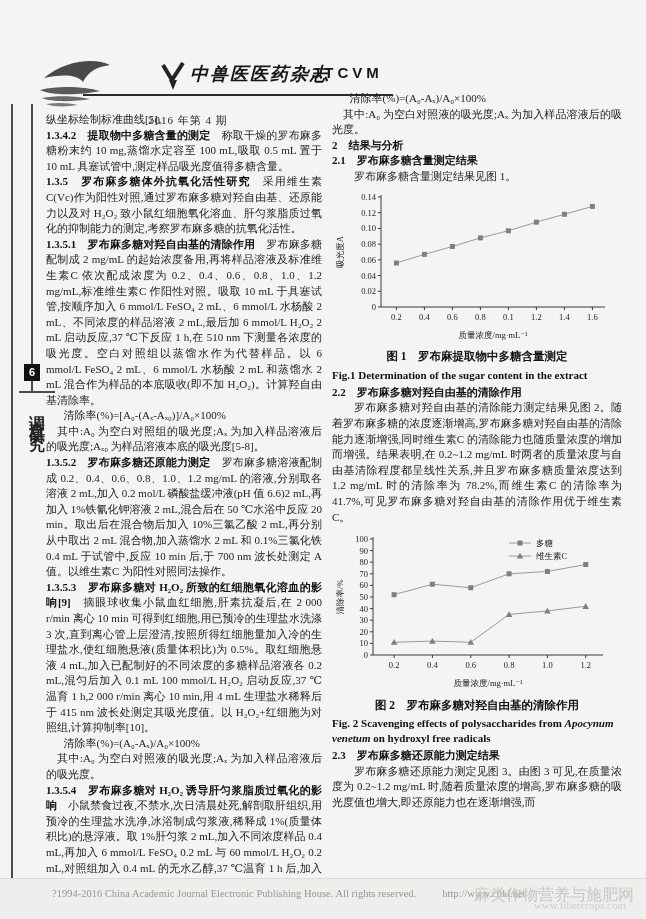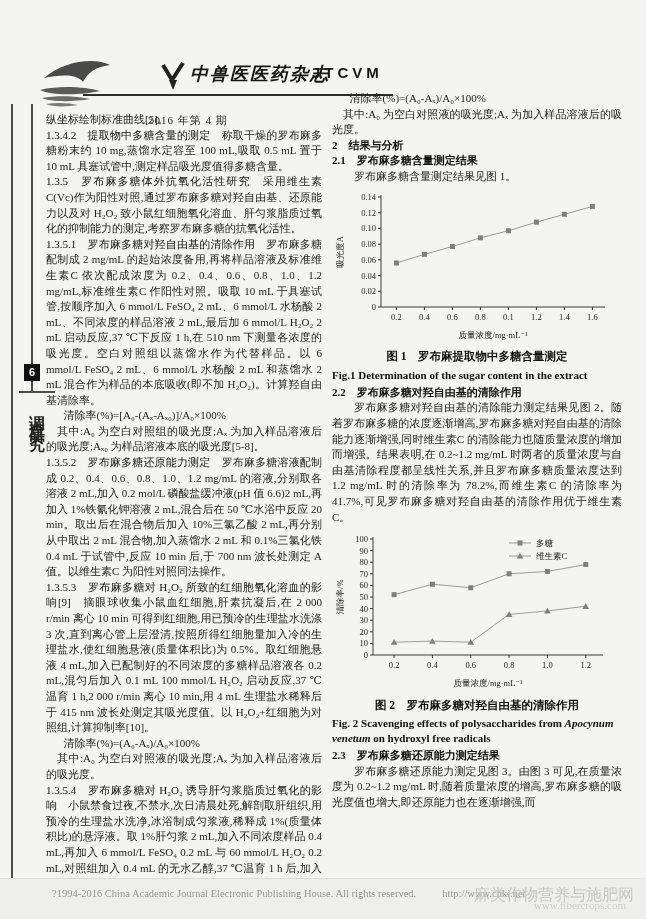--- a/index.html
+++ b/index.html
@@ -22,21 +22,21 @@
             font-size:11px;font-weight:700;text-align:center;line-height:17px;
             font-family:"Liberation Sans","DejaVu Sans",sans-serif;}
   .v-label{position:absolute;left:26px;top:402px;writing-mode:vertical-rl;text-orientation:upright;
            font-size:16px;font-weight:700;letter-spacing:7px;color:#222;}
   
   .col{position:absolute;top:112px;font-size:11px;line-height:15.6px;text-align:justify;
        color:#222;}
   .col-left{left:46px;width:276px;}
   .col-right{left:332px;top:91px;width:290px;}
   .col p{margin:0;}
-  .col p b{font-weight:400;color:#111;}
+  .col p b{font-weight:700;color:#111;}
   .formula{padding-left:1.6em;}
   .indent1{text-indent:1em;}
   .indent2{text-indent:2em;}
   .rhead{font-weight:700;color:#111;}
   
   .figure{margin:4px 0 2px 0;text-align:center;}
   .chart{display:inline-block;}
   .chart text{font:8.5px "Liberation Serif","DejaVu Serif",serif;fill:#222;}
   .cap-cn{font-size:11.5px;font-weight:700;text-align:center;color:#111;margin-top:4px;}
   .cap-en{font-size:11px;font-weight:700;text-align:left;color:#111;margin-top:3px;line-height:15px;}

